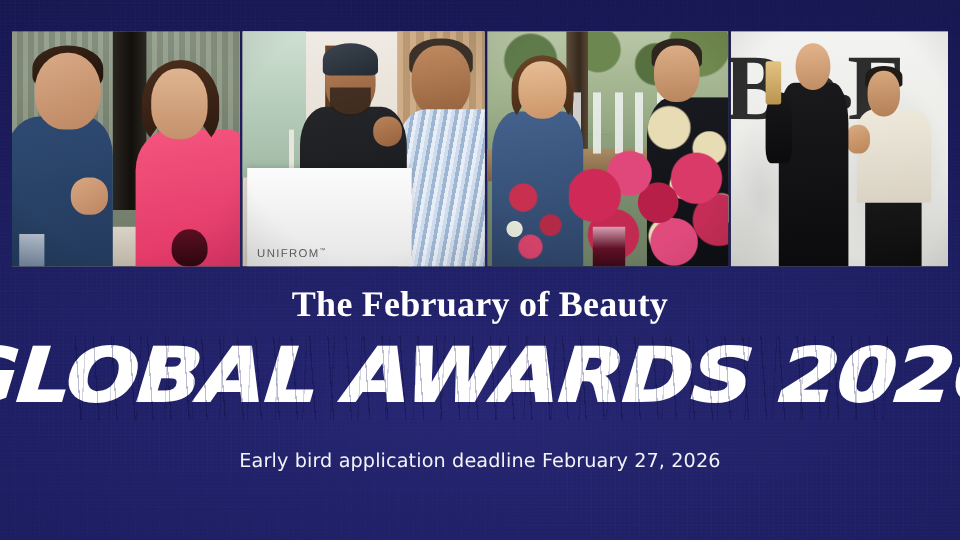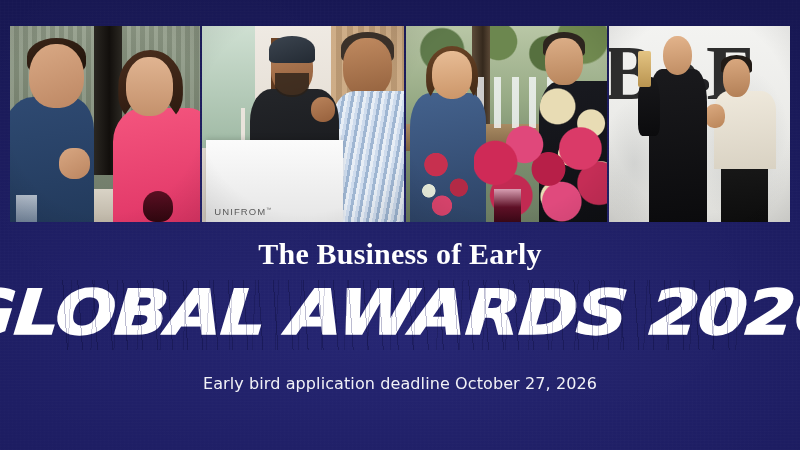--- a/index.html
+++ b/index.html
@@ -544,24 +544,24 @@
         <div class="a-arm"></div>
         <div class="a-head"></div>
         <div class="trophy"></div>
       </div>
     </div>
 
   </div>
 
   <div id="text-block">
 
-    <div id="eyebrow-title">The Business of Early</div>
+    <div id="eyebrow-title">The February of Beauty</div>
 
     <div id="headline-wrap">
       <div id="headline">GLOBAL AWARDS 2026</div>
       <div id="headline-texture"></div>
     </div>
 
-    <div id="subtitle">Early bird application deadline October 27, 2026</div>
+    <div id="subtitle">Early bird application deadline February 27, 2026</div>
 
   </div>
 
 </div>
 
 </body></html>

